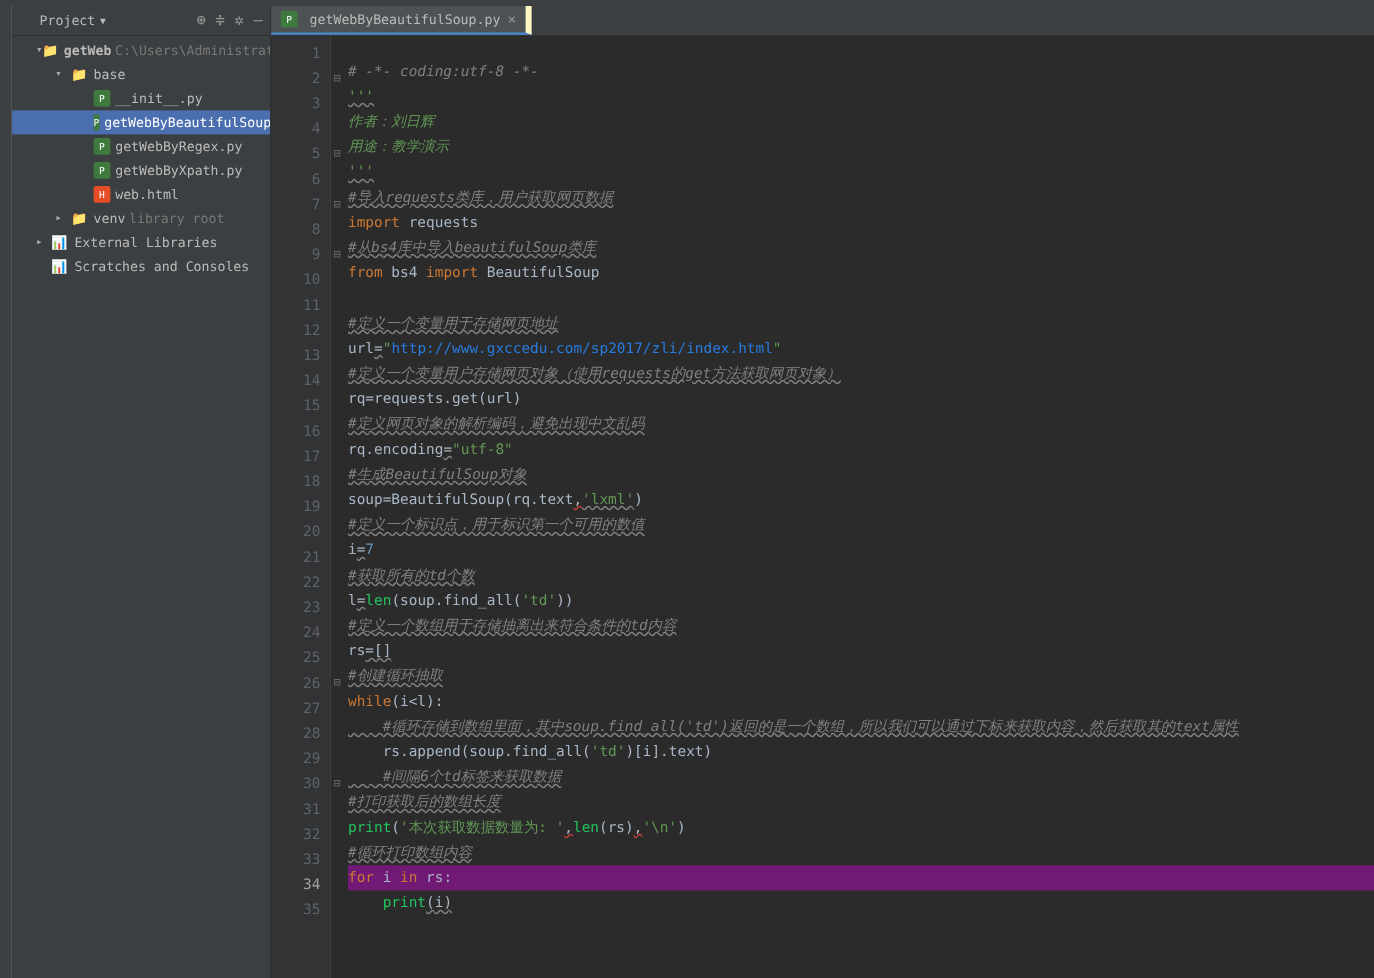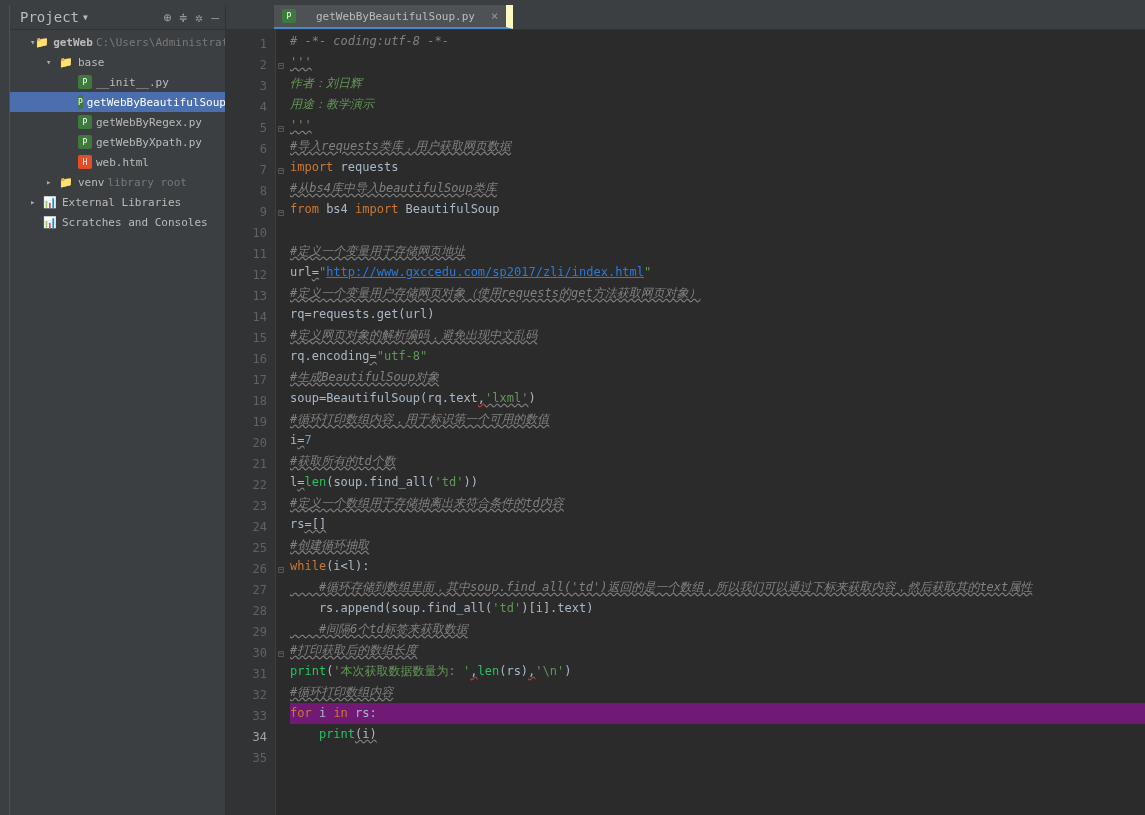--- a/index.html
+++ b/index.html
@@ -35,22 +35,22 @@
 .sidebar-header {
   display: flex;
   align-items: center;
   padding: 4px 6px;
   background: #3c3f41;
   height: 25px;
   border-bottom: 1px solid #323232;
 }
 .sidebar-title {
   color: #bbbbbb;
-  font-size: 14px;
-  margin-left: 4px;
+  font-size: 11px;
+  margin-left: 17px;
 }
 .dropdown-arrow {
   color: #bbbbbb;
   font-size: 8px;
   margin-left: 4px;
 }
 .toolbar-icons {
   margin-left: auto;
   display: flex;
   gap: 8px;
@@ -108,24 +108,23 @@
   display: flex;
   background: #3c3f41;
   border-bottom: 1px solid #323232;
   height: 25px;
 }
 .tab {
   display: flex;
   align-items: center;
   padding: 0 8px;
   background: #515658;
-  border-right: 7px solid #fef9c3;
+  border-right: 5px solid #fef9c3;
   height: 100%;
-  gap: 16px;
-  margin-left: 48px;
+  gap: 6px;
 }
 .tab.active { background: #4e5254; border-bottom: 2px solid #4a88c7; }
 .tab-label { font-size: 11px; color: #bbbbbb; }
 .tab-close { color: #999; cursor: pointer; font-size: 12px; }
 .tab-icon { width: 14px; height: 14px; }
 
 .editor {
   flex: 1;
   display: flex;
   overflow: hidden;
@@ -145,39 +144,39 @@
   width: 10px;
   background: #2b2b2b;
   padding-top: 4px;
   line-height: 21px;
   font-size: 10px;
   color: #666;
 }
 .fold-col div { height: 21px; text-align: center; cursor: pointer; }
 .code {
   flex: 1;
-  padding: 1px 0 4px 4px;
+  padding: 19px 0 4px 4px;
   font-size: 12px;
   line-height: 21px;
   background: #2b2b2b;
   font-family: "Consolas", monospace;
   overflow: auto;
 }
 .code-line { height: 21px; white-space: pre; }
 .code-line.current { background: #701a75; }
 .c-comment { color: #808080; font-style: italic; }
 .c-docstring { color: #629755; font-style: italic; }
 .c-keyword { color: #cc7832; }
 .c-string { color: #629755; }
 .c-number { color: #6897bb; }
 .c-builtin { color: #22c55e; }
 .c-ident { color: #a9b7c6; }
 .c-wavy { text-decoration: underline wavy #808080; }
 .c-wavy-red { text-decoration: underline wavy #bc3f3c; }
-.c-url { color: #287bde; text-decoration: underline; }
+.c-url { color: #287bde; }
 </style>
 </head>
 <body>
 
 <div class="top-bar"></div>
 
 <div class="main-container">
   <div class="left-gutter"></div>
   <div class="sidebar">
     <div class="sidebar-header">
@@ -335,21 +334,21 @@
         <div class="code-line"><span class="c-keyword">from</span><span class="c-ident"> bs4 </span><span class="c-keyword">import</span><span class="c-ident"> BeautifulSoup</span></div>
         <div class="code-line"> </div>
         <div class="code-line"><span class="c-comment c-wavy">#定义一个变量用于存储网页地址</span></div>
         <div class="code-line"><span class="c-ident">url</span><span class="c-ident c-wavy">=</span><span class="c-string">"</span><span class="c-url">http://www.gxccedu.com/sp2017/zli/index.html</span><span class="c-string">"</span></div>
         <div class="code-line"><span class="c-comment c-wavy">#定义一个变量用户存储网页对象（使用requests的get方法获取网页对象）</span></div>
         <div class="code-line"><span class="c-ident">rq</span><span class="c-ident c-wavy" style="text-decoration:none">=requests.get(url)</span></div>
         <div class="code-line"><span class="c-comment c-wavy">#定义网页对象的解析编码，避免出现中文乱码</span></div>
         <div class="code-line"><span class="c-ident">rq.encoding</span><span class="c-ident c-wavy">=</span><span class="c-string">"utf-8"</span></div>
         <div class="code-line"><span class="c-comment c-wavy">#生成BeautifulSoup对象</span></div>
         <div class="code-line"><span class="c-ident">soup</span><span class="c-ident">=BeautifulSoup(rq.text</span><span class="c-ident c-wavy-red">,</span><span class="c-string c-wavy">'lxml'</span><span class="c-ident">)</span></div>
-        <div class="code-line"><span class="c-comment c-wavy">#循环打印数组内容，用于标识第一个可用的数值</span></div>
+        <div class="code-line"><span class="c-comment c-wavy">#定义一个标识点，用于标识第一个可用的数值</span></div>
         <div class="code-line"><span class="c-ident">i</span><span class="c-ident c-wavy">=</span><span class="c-number">7</span></div>
         <div class="code-line"><span class="c-comment c-wavy">#获取所有的td个数</span></div>
         <div class="code-line"><span class="c-ident">l</span><span class="c-ident c-wavy">=</span><span class="c-builtin">len</span><span class="c-ident">(soup.find_all(</span><span class="c-string">'td'</span><span class="c-ident">))</span></div>
         <div class="code-line"><span class="c-comment c-wavy">#定义一个数组用于存储抽离出来符合条件的td内容</span></div>
         <div class="code-line"><span class="c-ident">rs</span><span class="c-ident c-wavy">=[]</span></div>
         <div class="code-line"><span class="c-comment c-wavy">#创建循环抽取</span></div>
         <div class="code-line"><span class="c-keyword">while</span><span class="c-ident">(i&lt;l):</span></div>
         <div class="code-line"><span class="c-comment c-wavy">    #循环存储到数组里面，其中soup.find_all('td')返回的是一个数组，所以我们可以通过下标来获取内容，然后获取其的text属性</span></div>
         <div class="code-line"><span class="c-ident">    rs.append(soup.find_all(</span><span class="c-string">'td'</span><span class="c-ident">)[i].text)</span></div>
         <div class="code-line"><span class="c-comment c-wavy">    #间隔6个td标签来获取数据</span></div>

